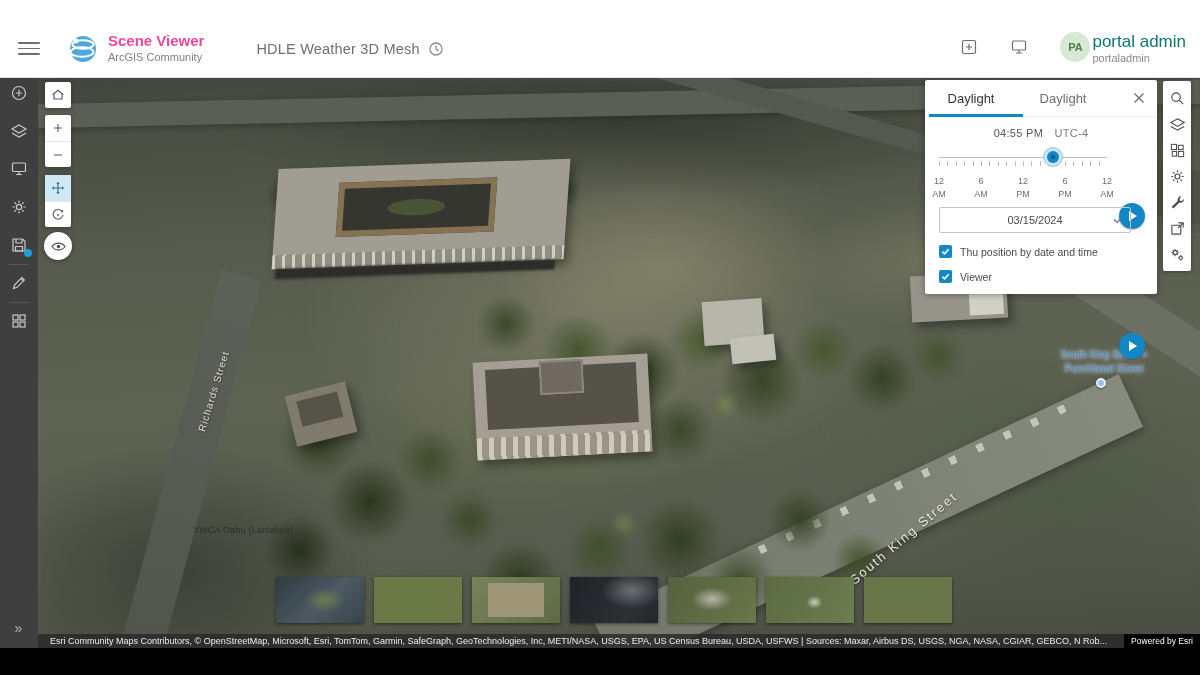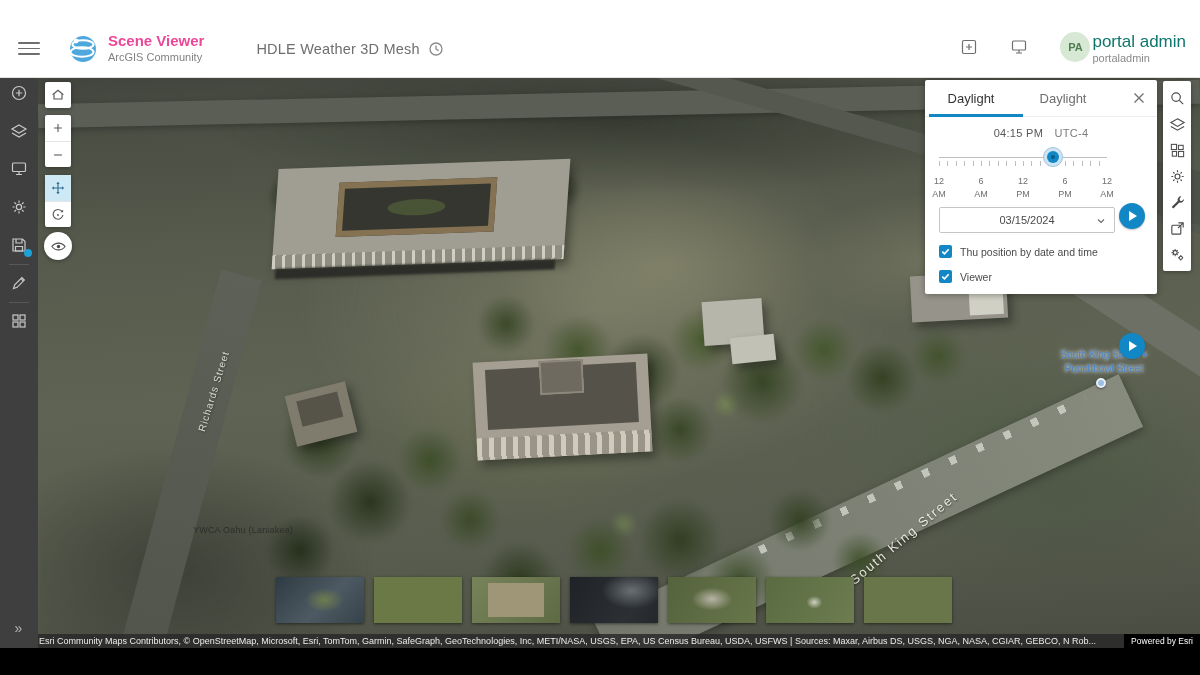--- a/index.html
+++ b/index.html
@@ -148,21 +148,21 @@
   .dl-handle i { width:12px; height:12px; border-radius:50%; background:#1287c6; display:flex; align-items:center; justify-content:center; }
   .dl-handle i b { width:4px; height:4px; border-radius:50%; background:#0b5c8c; }
   .playbtn { position:absolute; left:194px; width:26px; height:26px; border-radius:50%; background:#1287c6; cursor:pointer;
     display:flex; align-items:center; justify-content:center; box-shadow:0 1px 2px rgba(0,0,0,.25); }
   .playbtn i { width:0; height:0; border-left:8px solid #fff; border-top:5px solid transparent; border-bottom:5px solid transparent; margin-left:2px; }
   .play-1 { top:62px; }
   .play-2 { top:126px; }
   .dl-ticklabels { position:relative; height:28px; }
   .dl-ticklabel { position:absolute; width:24px; text-align:center; font-size:9px; color:#6e6e6e; line-height:1.4; }
   .dl-daterow { position:relative; margin-top:4px; height:26px; }
-  .dl-date { position:absolute; left:14px; width:176px; height:26px; border:1px solid #c5c5c5; border-radius:2px;
+  .dl-date { position:absolute; left:14px; width:192px; height:26px; border:1px solid #c5c5c5; border-radius:2px;
     display:flex; align-items:center; justify-content:center; gap:0; font-size:11px; color:#4a4a4a; cursor:pointer; }
   .dl-date .chev { position:absolute; right:8px; top:8px; width:10px; height:10px; color:#6e6e6e; }
   .dl-check { display:flex; align-items:center; gap:8px; margin:12px 0 0 14px; font-size:10.5px; color:#4a4a4a; }
   .cbox { width:13px; height:13px; border-radius:2px; background:#1287c6; display:flex; align-items:center; justify-content:center; flex:none; cursor:pointer; }
 
   
   .right-rail { position:absolute; left:1125px; top:3px; width:28px; background:#fff; border-radius:2px;
     box-shadow:0 1px 4px rgba(0,0,0,.35); display:flex; flex-direction:column; align-items:center; padding:4px 0; }
   .rt-icon { width:26px; height:26px; display:flex; align-items:center; justify-content:center; color:#4a4a4a; cursor:pointer; }
 
@@ -173,21 +173,21 @@
   .t2 { background:radial-gradient(30px 18px at 50% 45%, #9a9a8c, rgba(0,0,0,0) 70%), linear-gradient(120deg,#5c6a40,#7582529 60%,#5c6a40); background-color:#6b7947; }
   .t3 { background:linear-gradient(#9f9678,#9f9678) 50% 50%/56px 34px no-repeat, linear-gradient(#2f2f2a,#2f2f2a) 50% 50%/30px 18px no-repeat, linear-gradient(130deg,#77845a,#5d6a44); }
   .t4 { background:radial-gradient(40px 24px at 70% 30%, #6a6f74, rgba(0,0,0,0) 75%), linear-gradient(120deg,#1f2226,#2c3034 70%,#24282c); }
   .t5 { background:radial-gradient(28px 16px at 50% 48%, #b8b4a6, rgba(0,0,0,0) 72%), linear-gradient(120deg,#55633e,#68764a); }
   .t6 { background:radial-gradient(10px 8px at 55% 55%, #cfcfc2, rgba(0,0,0,0) 80%), linear-gradient(120deg,#5a6b42,#6d7d50); }
   .t7 { background:radial-gradient(24px 16px at 48% 42%, #b5b1a2, rgba(0,0,0,0) 75%), linear-gradient(120deg,#616f47,#72805 2); background-color:#68764a; }
 
   
   .attrib { position:absolute; left:0; right:0; bottom:0; height:14px; background:rgba(40,40,40,.82);
     display:flex; align-items:center; font-size:9px; color:#ececec; white-space:nowrap; overflow:hidden; }
-  .attrib-text { padding-left:1px; overflow:hidden; text-overflow:ellipsis; flex:1; }
+  .attrib-text { padding-left:12px; overflow:hidden; text-overflow:ellipsis; flex:1; }
   .powered { flex:none; background:#000; height:14px; display:flex; align-items:center; padding:0 7px; font-size:8.5px; color:#fff; }
 
   svg { display:block; }
 </style>
 </head>
 <body>
 
 <div class="stage">
   <div class="app">
 
@@ -384,21 +384,21 @@
             <div class="dl-tab active">Daylight</div>
             <div class="dl-tab">Daylight</div>
             <div class="dl-underline"></div>
             <span class="dl-close">
               <svg viewBox="0 0 16 16" width="16" height="16" fill="none" stroke="currentColor" stroke-width="1.3">
                   <path d="M3.5 3.5l9 9M12.5 3.5l-9 9"></path>
                 </svg>
             </span>
           </div>
           <div class="dl-time">
-            <span>04:15 PM</span>
+            <span>04:55 PM</span>
             <span class="tz">UTC-4</span>
           </div>
           <div class="dl-sliderrow">
             <div class="dl-track"></div>
             <div class="dl-ticks"></div>
             <div class="dl-handle" style="left: calc(128.24px);">
                 <i>
                   <b></b>
                 </i>
               </div>

